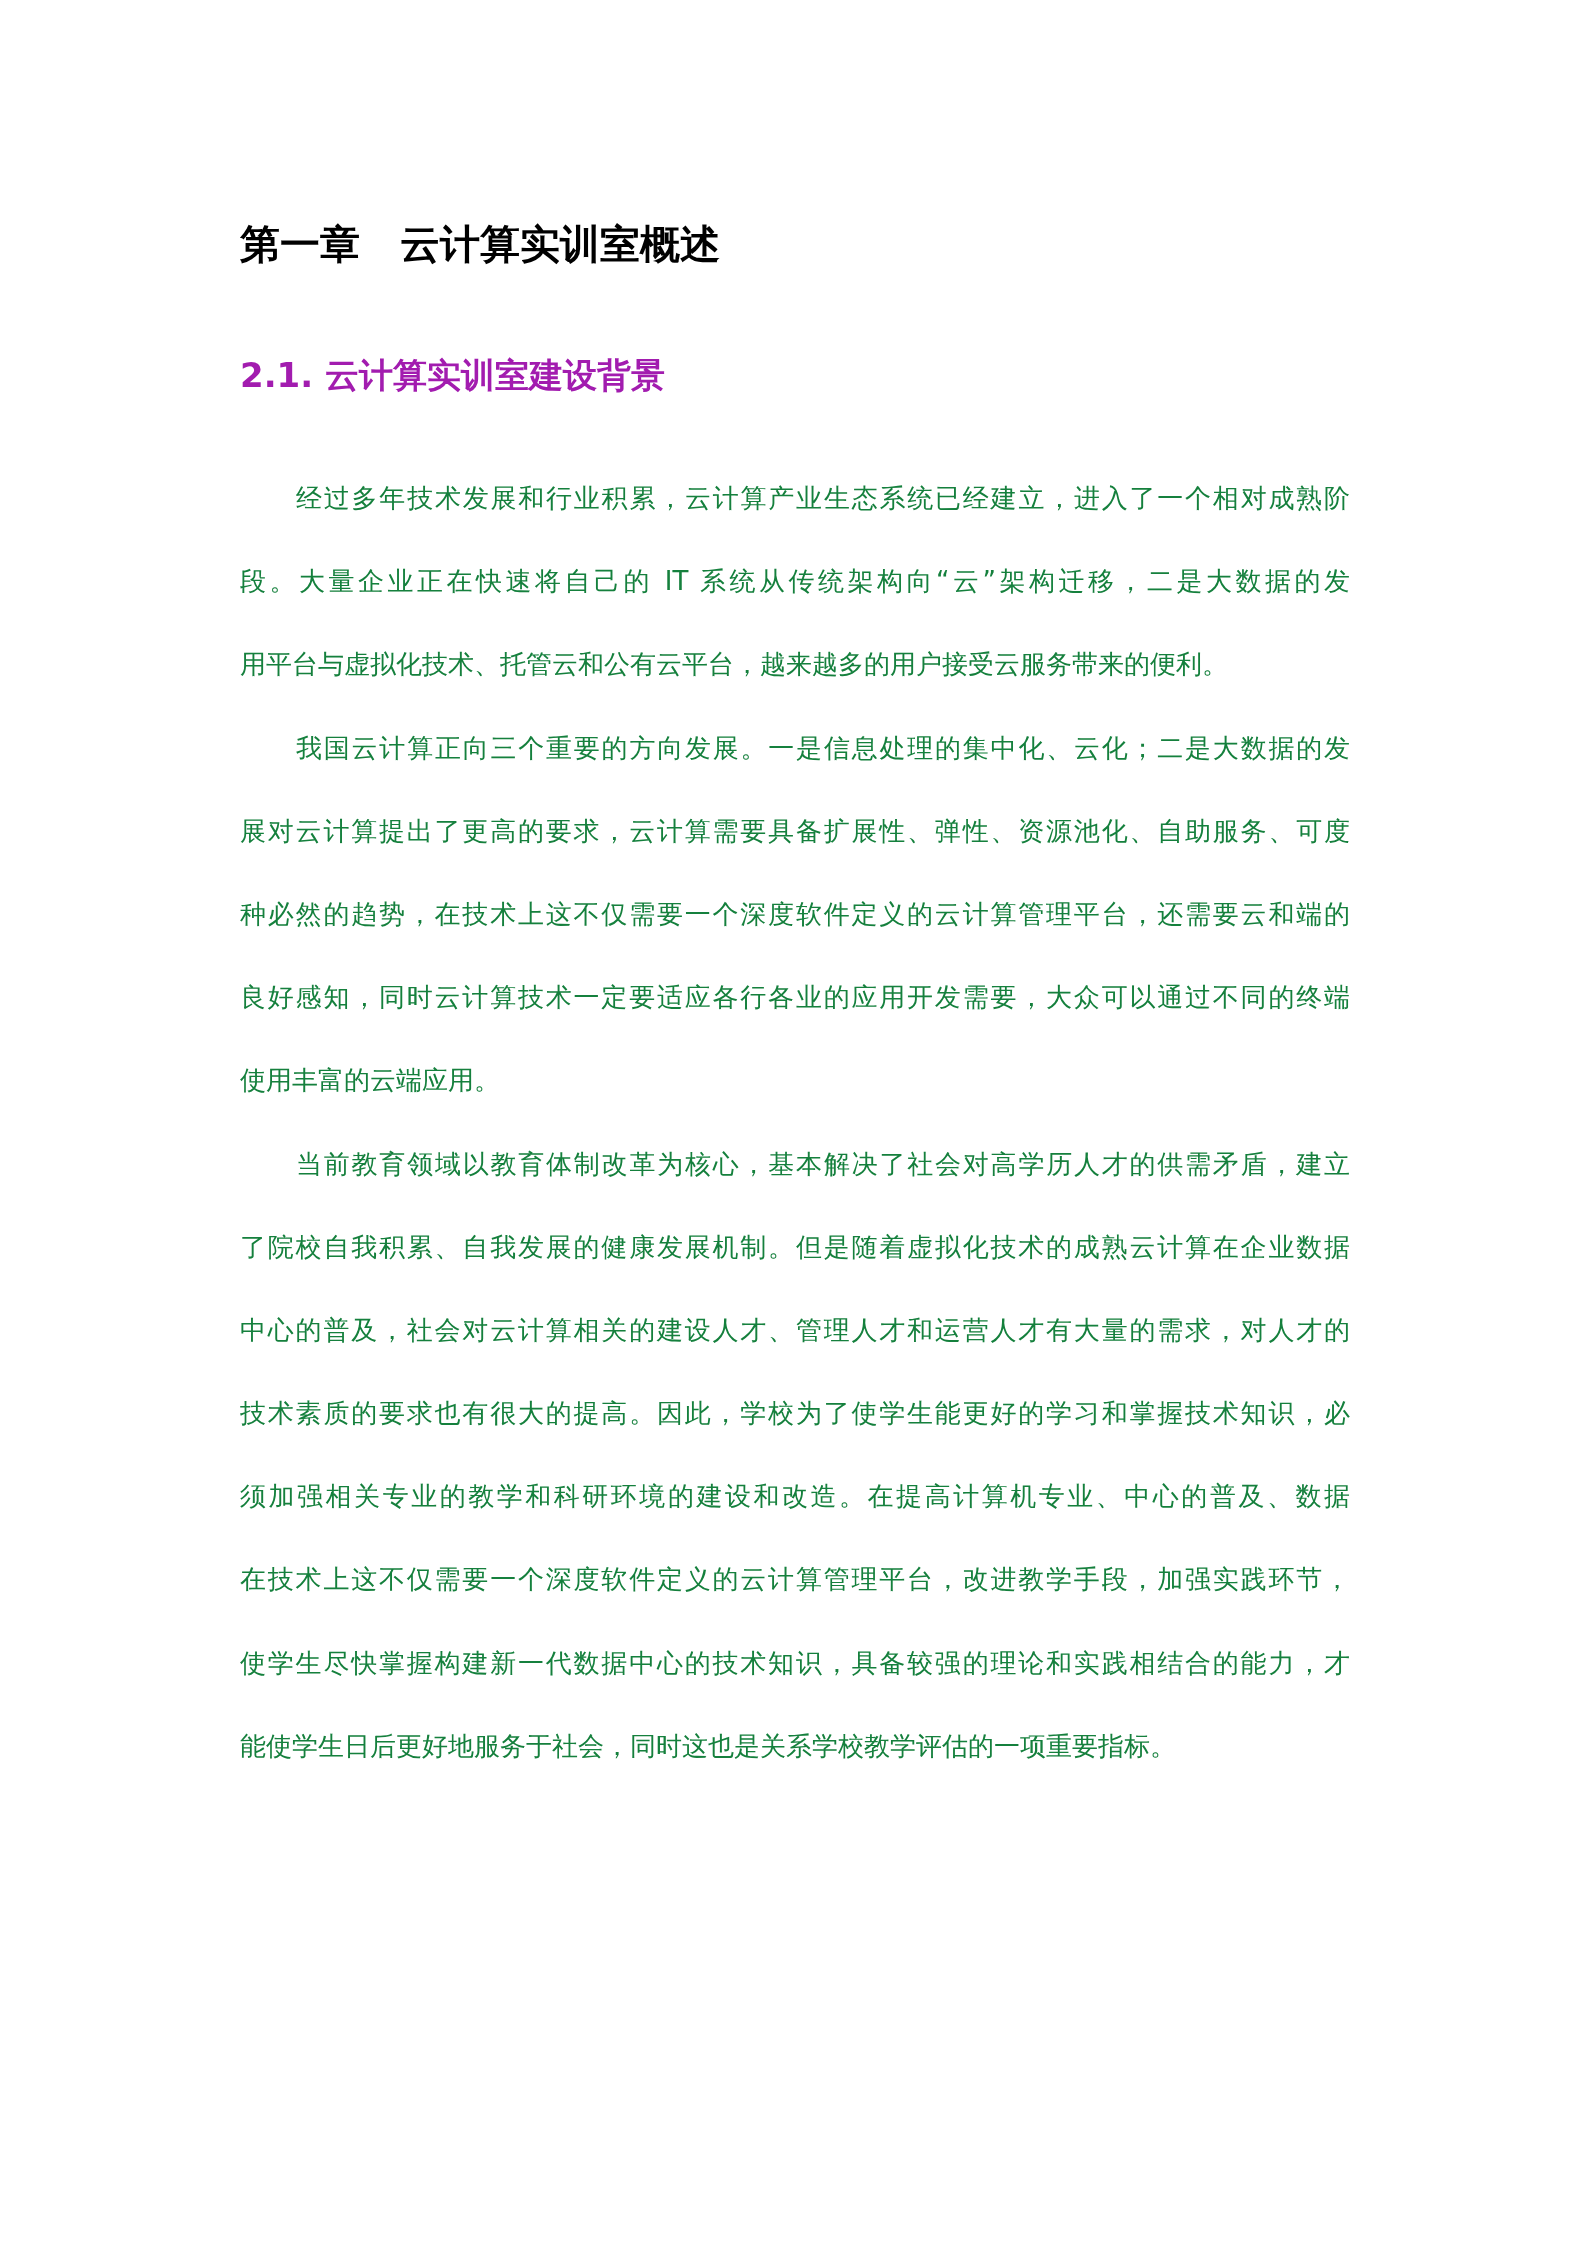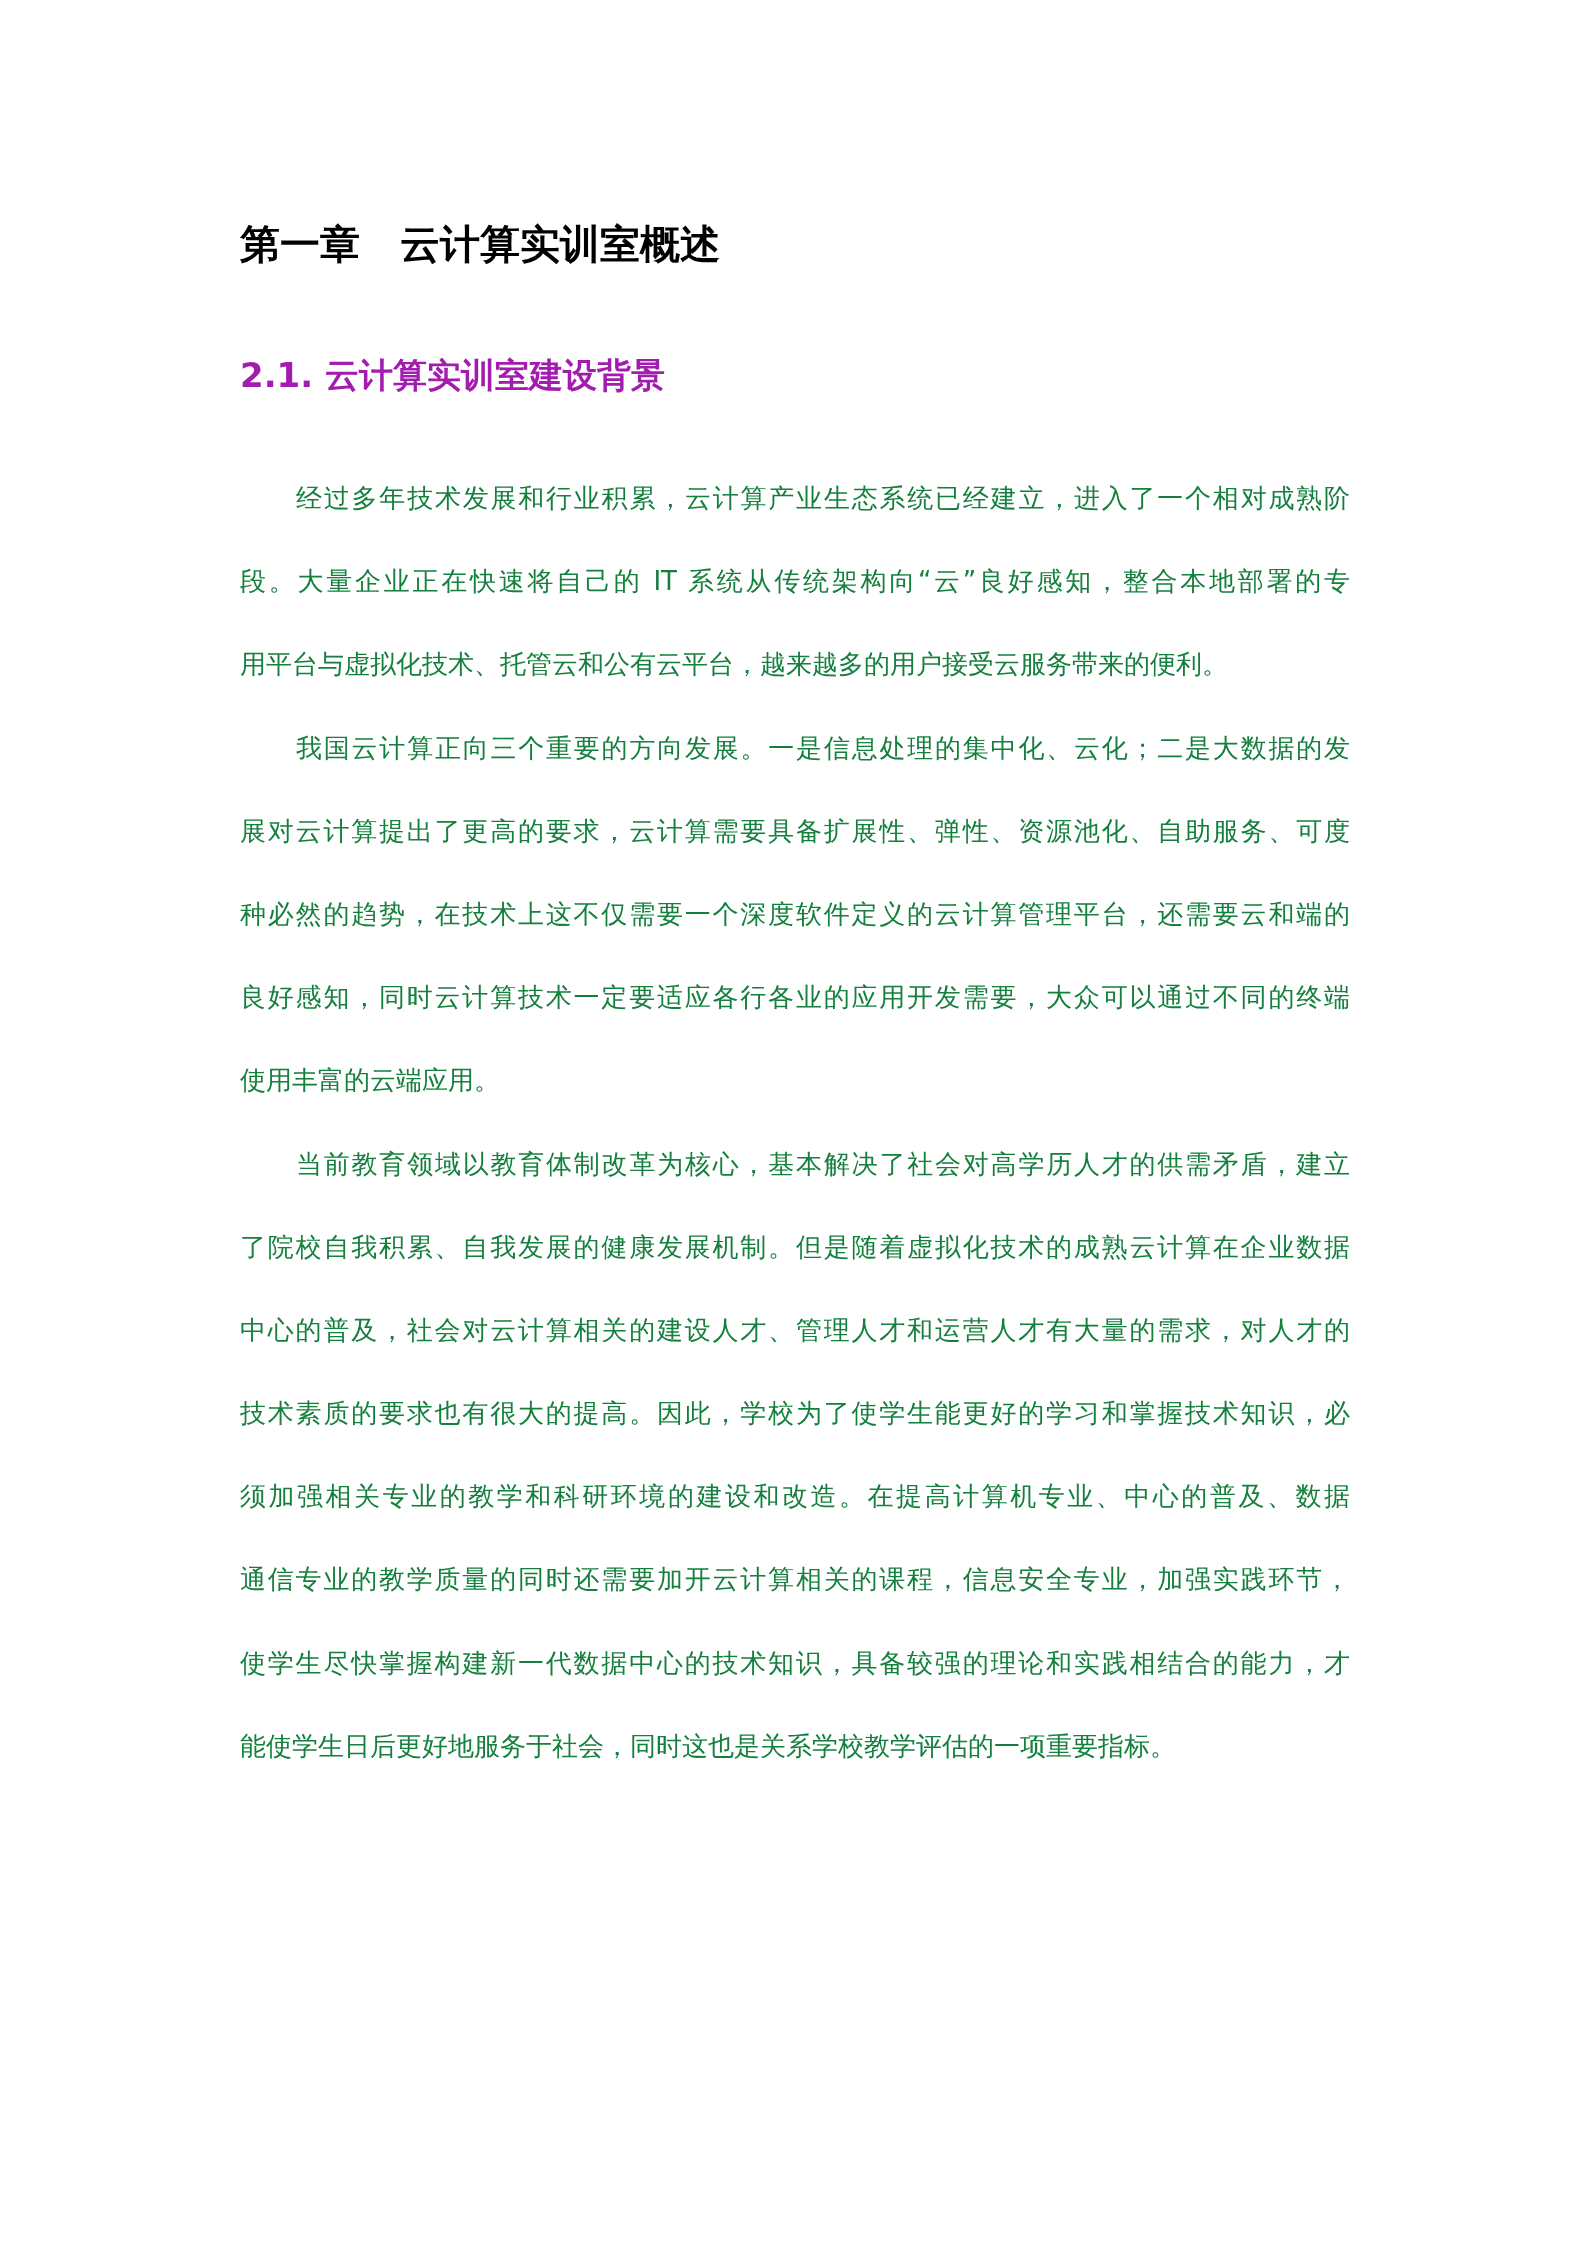--- a/index.html
+++ b/index.html
@@ -82,37 +82,37 @@
   <h1 class="chapter-title" style="margin:0;">
     <span>第一章</span><span class="gap"></span><span>云计算实训室概述</span>
   </h1>
 
   <h2 class="section-title" style="margin:0;">2.1. 云计算实训室建设背景</h2>
 
   <div class="body">
 
     <p class="para">
       <span class="line first">经过多年技术发展和行业积累，云计算产业生态系统已经建立，进入了一个相对成熟阶</span>
-      <span class="line">段。大量企业正在快速将自己的 IT 系统从传统架构向“云”良好感知，整合本地部署的专</span>
+      <span class="line">段。大量企业正在快速将自己的 IT 系统从传统架构向“云”架构迁移，二是大数据的发</span>
       <span class="line last">用平台与虚拟化技术、托管云和公有云平台，越来越多的用户接受云服务带来的便利。</span>
     </p>
 
     <p class="para">
       <span class="line first">我国云计算正向三个重要的方向发展。一是信息处理的集中化、云化；二是大数据的发</span>
       <span class="line">展对云计算提出了更高的要求，云计算需要具备扩展性、弹性、资源池化、自助服务、可度</span>
       <span class="line">种必然的趋势，在技术上这不仅需要一个深度软件定义的云计算管理平台，还需要云和端的</span>
       <span class="line">良好感知，同时云计算技术一定要适应各行各业的应用开发需要，大众可以通过不同的终端</span>
       <span class="line last">使用丰富的云端应用。</span>
     </p>
 
     <p class="para">
       <span class="line first">当前教育领域以教育体制改革为核心，基本解决了社会对高学历人才的供需矛盾，建立</span>
       <span class="line">了院校自我积累、自我发展的健康发展机制。但是随着虚拟化技术的成熟云计算在企业数据</span>
       <span class="line">中心的普及，社会对云计算相关的建设人才、管理人才和运营人才有大量的需求，对人才的</span>
       <span class="line">技术素质的要求也有很大的提高。因此，学校为了使学生能更好的学习和掌握技术知识，必</span>
       <span class="line">须加强相关专业的教学和科研环境的建设和改造。在提高计算机专业、中心的普及、数据</span>
-      <span class="line">通信专业的教学质量的同时还需要加开云计算相关的课程，信息安全专业，加强实践环节，</span>
+      <span class="line">在技术上这不仅需要一个深度软件定义的云计算管理平台，改进教学手段，加强实践环节，</span>
       <span class="line">使学生尽快掌握构建新一代数据中心的技术知识，具备较强的理论和实践相结合的能力，才</span>
       <span class="line last">能使学生日后更好地服务于社会，同时这也是关系学校教学评估的一项重要指标。</span>
     </p>
 
   </div>
 </div>
 
 </body></html>

